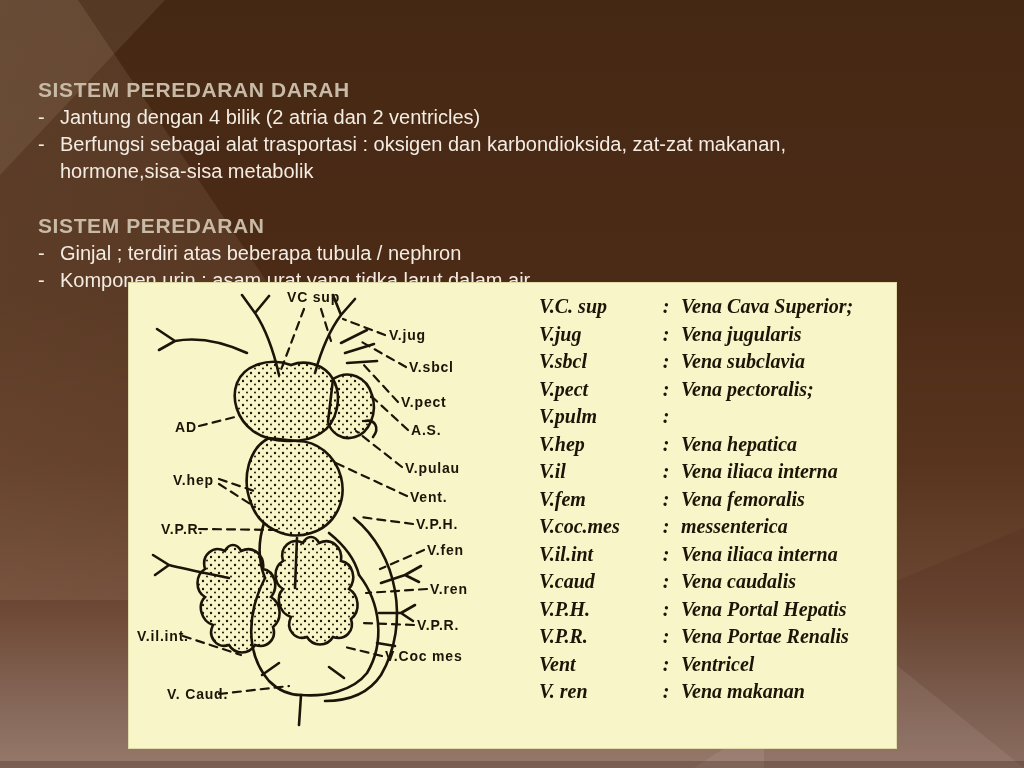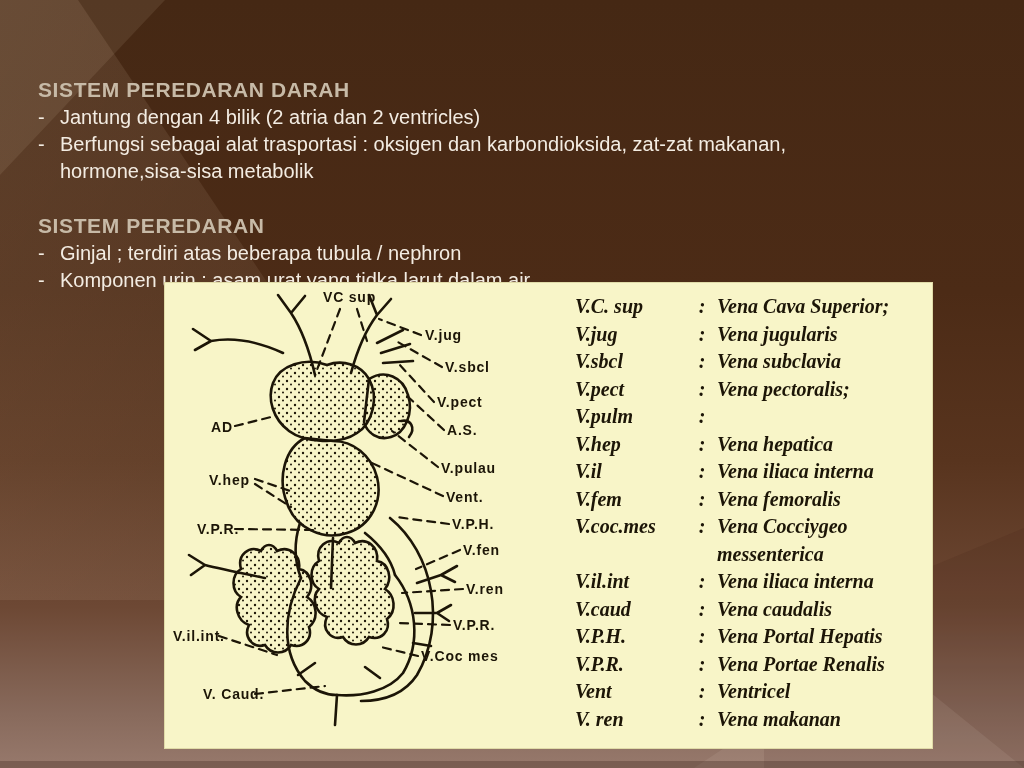--- a/index.html
+++ b/index.html
@@ -26,21 +26,21 @@
   
   .textblock{position:absolute;left:38px;top:52px;right:30px;}
   .section{margin:0 0 26px 0;}
   .heading{font-size:21px;font-weight:700;letter-spacing:0.6px;color:#c7baa7;line-height:29px;margin-top:23px;}
   .bullet{display:flex;align-items:flex-start;line-height:27px;font-size:20px;color:#f3ece2;}
   .bullet .marker{width:22px;flex:0 0 22px;}
   .bullet .btext{max-width:845px;}
 
   
   .figurebox{position:absolute;left:128px;top:282px;width:769px;height:467px;
-    background:#f8f5c8;border:1px solid #e0dba8;box-sizing:border-box;margin-left:36px;}
+    background:#f8f5c8;border:1px solid #e0dba8;box-sizing:border-box;}
   .figurebox svg{position:absolute;left:0;top:0;}
   .dlabel{position:absolute;font-family:"Liberation Sans",sans-serif;font-weight:700;
     font-size:14px;letter-spacing:0.8px;color:#1c1507;white-space:nowrap;}
   .legend{position:absolute;left:410px;top:10px;width:352px;color:#1c1507;
     font-family:"Liberation Serif",serif;font-style:italic;font-weight:700;font-size:20px;}
   .lrow{display:flex;line-height:27.5px;}
   .lrow .abbr{width:112px;flex:0 0 112px;}
   .lrow .colon{width:30px;flex:0 0 30px;text-align:center;}
   .lrow .def{flex:1;}
 </style>
@@ -197,21 +197,20 @@
         </div>
         <div class="lrow">
           <span class="abbr">V.fem</span>
           <span class="colon">:</span>
           <span class="def">Vena femoralis</span>
         </div>
         <div class="lrow">
           <span class="abbr">V.coc.mes</span>
           <span class="colon">:</span>
           <span class="def">
-            <div>Vena Cocciygeo</div>
             <div>messenterica</div>
           </span>
         </div>
         <div class="lrow">
           <span class="abbr">V.il.int</span>
           <span class="colon">:</span>
           <span class="def">Vena iliaca interna</span>
         </div>
         <div class="lrow">
           <span class="abbr">V.caud</span>

